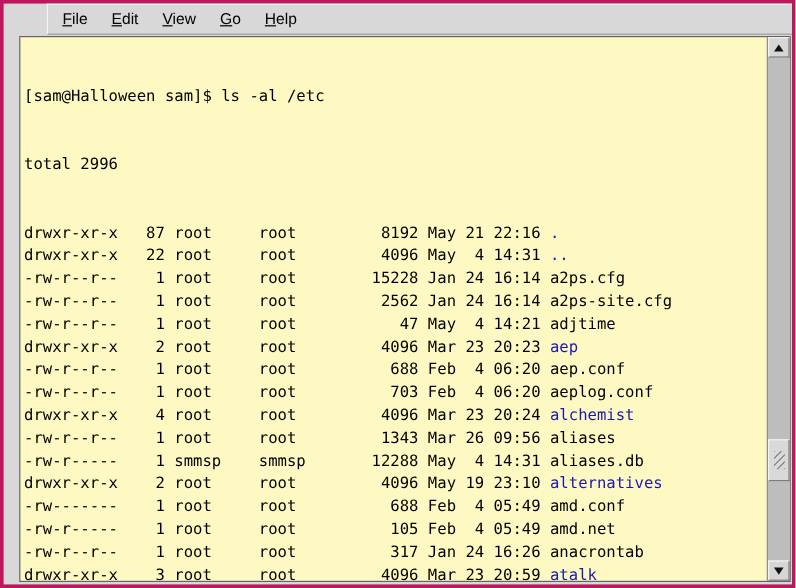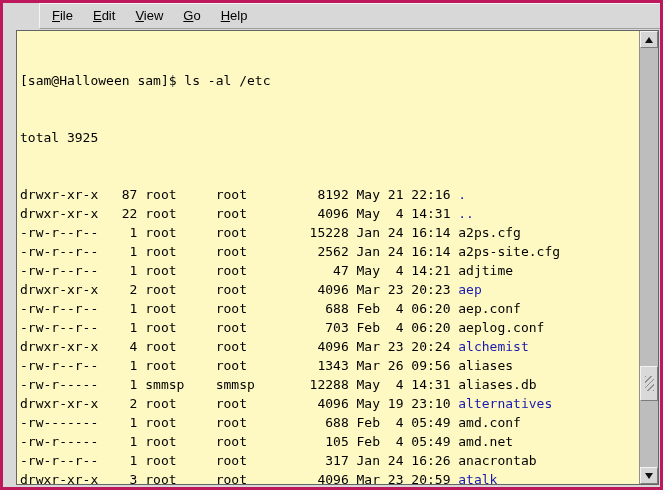--- a/index.html
+++ b/index.html
@@ -97,21 +97,21 @@
       <span class="menu-item"><span class="mn">F</span>ile</span>
       <span class="menu-item"><span class="mn">E</span>dit</span>
       <span class="menu-item"><span class="mn">V</span>iew</span>
       <span class="menu-item"><span class="mn">G</span>o</span>
       <span class="menu-item"><span class="mn">H</span>elp</span>
     </div>
 
   <div class="term-wrap">
     <div class="term-text">
       <div class="line">[sam@Halloween sam]$ ls -al /etc</div>
-      <div class="line">total 3925</div>
+      <div class="line">total 2996</div>
       <div id="listing"><div class="line"><span>drwxr-xr-x   87 root     root         8192 May 21 22:16 </span><span class="n-dir">.</span></div><div class="line"><span>drwxr-xr-x   22 root     root         4096 May  4 14:31 </span><span class="n-dir">..</span></div><div class="line"><span>-rw-r--r--    1 root     root        15228 Jan 24 16:14 </span><span class="n-file">a2ps.cfg</span></div><div class="line"><span>-rw-r--r--    1 root     root         2562 Jan 24 16:14 </span><span class="n-file">a2ps-site.cfg</span></div><div class="line"><span>-rw-r--r--    1 root     root           47 May  4 14:21 </span><span class="n-file">adjtime</span></div><div class="line"><span>drwxr-xr-x    2 root     root         4096 Mar 23 20:23 </span><span class="n-dir">aep</span></div><div class="line"><span>-rw-r--r--    1 root     root          688 Feb  4 06:20 </span><span class="n-file">aep.conf</span></div><div class="line"><span>-rw-r--r--    1 root     root          703 Feb  4 06:20 </span><span class="n-file">aeplog.conf</span></div><div class="line"><span>drwxr-xr-x    4 root     root         4096 Mar 23 20:24 </span><span class="n-dir">alchemist</span></div><div class="line"><span>-rw-r--r--    1 root     root         1343 Mar 26 09:56 </span><span class="n-file">aliases</span></div><div class="line"><span>-rw-r-----    1 smmsp    smmsp       12288 May  4 14:31 </span><span class="n-file">aliases.db</span></div><div class="line"><span>drwxr-xr-x    2 root     root         4096 May 19 23:10 </span><span class="n-dir">alternatives</span></div><div class="line"><span>-rw-------    1 root     root          688 Feb  4 05:49 </span><span class="n-file">amd.conf</span></div><div class="line"><span>-rw-r-----    1 root     root          105 Feb  4 05:49 </span><span class="n-file">amd.net</span></div><div class="line"><span>-rw-r--r--    1 root     root          317 Jan 24 16:26 </span><span class="n-file">anacrontab</span></div><div class="line"><span>drwxr-xr-x    3 root     root         4096 Mar 23 20:59 </span><span class="n-dir">atalk</span></div></div>
     </div>
 
     <div class="scrollbar">
       <div class="sb-btn up">
         <div class="arrow-up"></div>
       </div>
       <div class="sb-thumb">
         <div class="sb-grip"></div>
       </div>

